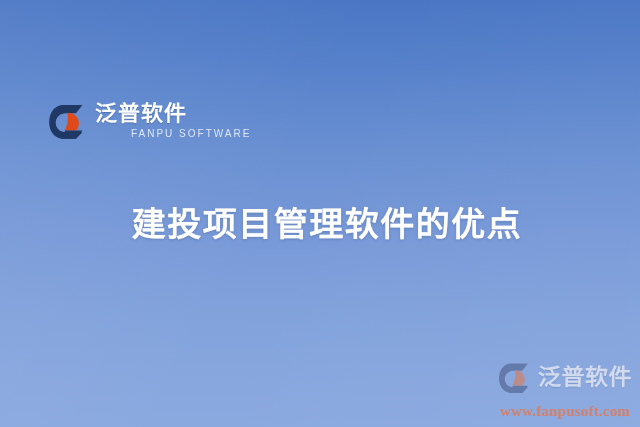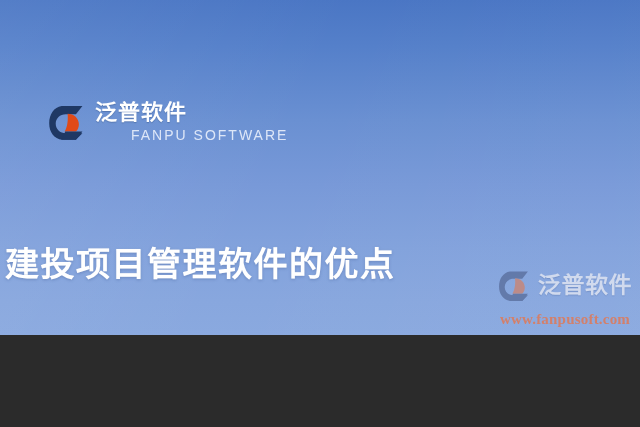--- a/index.html
+++ b/index.html
@@ -5,21 +5,21 @@
 <style>
   html, body {
     margin: 0;
     padding: 0;
     background: #2b2b2b;
   }
 
   .banner {
     position: relative;
     width: 640px;
-    height: 335px;
+    height: 427px;
     overflow: hidden;
     font-family: "Liberation Sans", "DejaVu Sans", sans-serif;
     background: linear-gradient(to bottom,
                 #4a76c4 0%,
                 #5580ca 14%,
                 #6a90d2 36%,
                 #7899d8 55%,
                 #82a2dc 74%,
                 #88a7de 90%,
                 #8aa9df 100%);
@@ -66,45 +66,44 @@
     font-size: 22px;
     font-weight: 700;
     color: #ffffff;
     letter-spacing: 1px;
     white-space: nowrap;
     text-shadow: 0 1px 1px rgba(30,55,100,0.30);
   }
 
   .brand-en {
     margin-top: 4px;
-    font-size: 14px;
+    font-size: 10px;
     font-weight: 400;
     color: #e7eefb;
     letter-spacing: 2.0px;
     white-space: nowrap;
     opacity: 0.92;
     padding-left: 36px;
   }
 
   
   .headline {
     position: absolute;
-    left: 5px;
+    left: 14px;
     right: 0;
     top: 197px;
-    text-align: left;
+    text-align: center;
     z-index: 3;
     font-size: 34px;
     font-weight: 700;
     color: #ffffff;
     letter-spacing: 1.5px;
     white-space: nowrap;
     text-shadow: 0 1px 3px rgba(45,75,135,0.35),
                  0 0 1px rgba(255,255,255,0.5);
-    margin-top: 40px;
   }
 
   
   .watermark {
     position: absolute;
     right: 8px;
     bottom: 8px;
     z-index: 3;
     display: flex;
     flex-direction: column;

